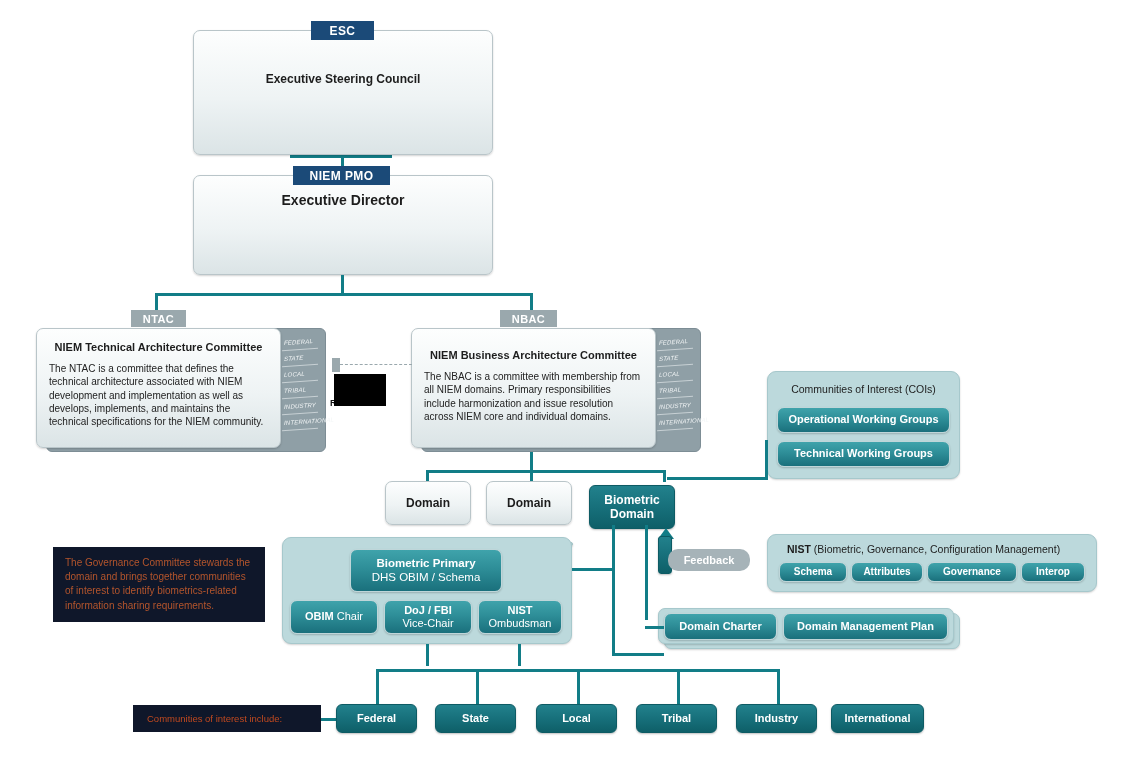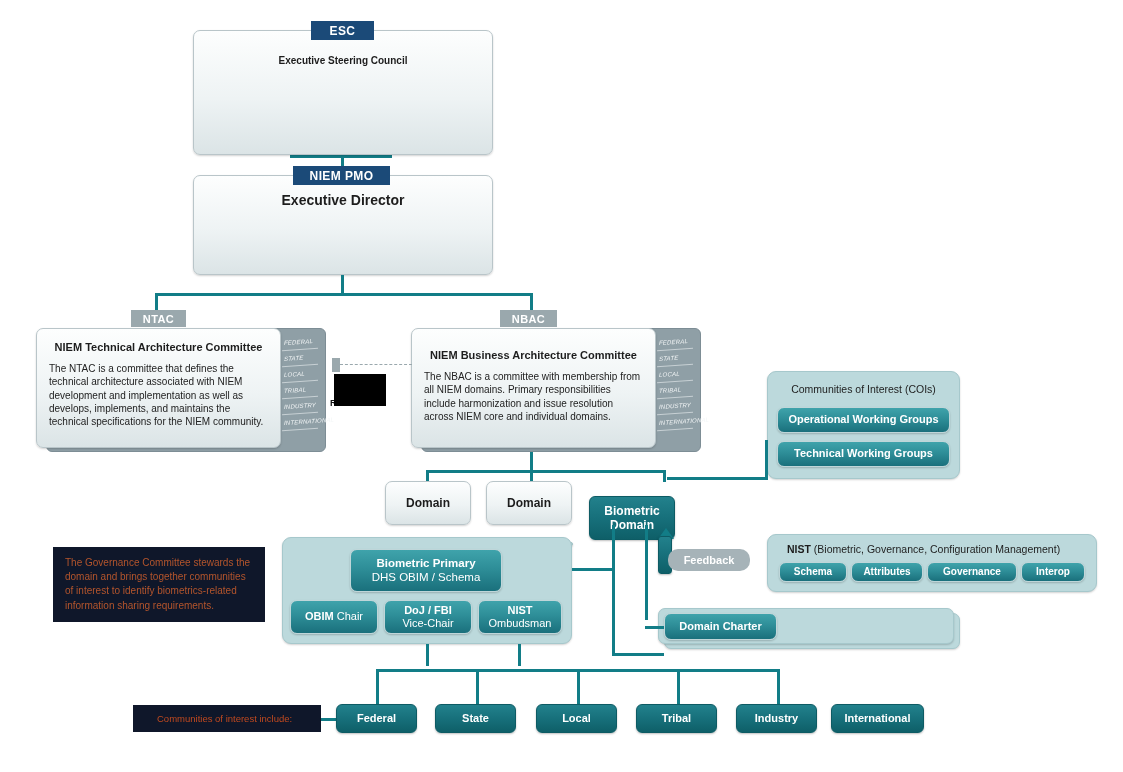--- a/index.html
+++ b/index.html
@@ -146,21 +146,21 @@
 </style>
 </head>
 <body>
 
 <div id="stage">
 
   <div class="line lineV" style="left:341px;top:155px;height:22px;"></div>
   <div class="line lineH" style="left:290px;top:155px;width:102px;"></div>
 
   <div class="card" style="left:193px;top:30px;width:300px;height:125px;">
-    <div class="card-title" style="margin:24px 10px 0;font-size:10px;">Executive Steering Council</div>
+    <div class="card-title" style="margin:41px 10px 0;font-size:12px;">Executive Steering Council</div>
   </div>
   <div class="ribbon" style="left:311px;top:21px;width:63px;height:19px;font-size:12px;">ESC</div>
 
   <div class="card" style="left:193px;top:175px;width:300px;height:100px;">
     <div class="card-title" style="margin:16px 10px 0;font-size:14px;">Executive Director</div>
   </div>
   <div class="ribbon" style="left:293px;top:166px;width:97px;height:19px;font-size:12px;">NIEM PMO</div>
 
   <div class="line lineV" style="left:341px;top:275px;height:20px;"></div>
   <div class="line lineH" style="left:155px;top:293px;width:378px;"></div>
@@ -221,21 +221,21 @@
   <div class="line lineV" style="left:426px;top:470px;height:12px;"></div>
   <div class="line lineV" style="left:530px;top:470px;height:12px;"></div>
   <div class="line lineV" style="left:663px;top:470px;height:12px;"></div>
 
   <div class="card" style="left:385px;top:481px;width:86px;height:44px;display:flex;align-items:center;justify-content:center;">
     <span style="font-weight:bold;font-size:12px;color:#1d1d1d;">Domain</span>
   </div>
   <div class="card" style="left:486px;top:481px;width:86px;height:44px;display:flex;align-items:center;justify-content:center;">
     <span style="font-weight:bold;font-size:12px;color:#1d1d1d;">Domain</span>
   </div>
-  <div class="darkpill" style="left:589px;top:496px;width:86px;height:44px;flex-direction:column;font-size:12px;">
+  <div class="darkpill" style="left:589px;top:485px;width:86px;height:44px;flex-direction:column;font-size:12px;">
     <span>Biometric</span>
     <span>Domain</span>
   </div>
 
   <div class="line lineV" style="left:612px;top:525px;height:130px;"></div>
   <div class="line lineV" style="left:645px;top:525px;height:95px;"></div>
 
   <div class="line lineV" style="left:665px;top:539px;height:30px;"></div>
   <div class="arrow-up" style="left:658px;top:528px;"></div>
 
@@ -270,34 +270,35 @@
     </div>
   </div>
   <div class="pill" style="left:779px;top:562px;width:68px;height:20px;font-size:10px;">Schema</div>
   <div class="pill" style="left:851px;top:562px;width:72px;height:20px;font-size:10px;">Attributes</div>
   <div class="pill" style="left:927px;top:562px;width:90px;height:20px;font-size:10px;">Governance</div>
   <div class="pill" style="left:1021px;top:562px;width:64px;height:20px;font-size:10px;">Interop</div>
 
   <div class="panel" style="left:664px;top:613px;width:296px;height:36px;border-radius:7px;"></div>
   <div class="panel" style="left:658px;top:608px;width:296px;height:36px;border-radius:7px;"></div>
   <div class="pill" style="left:664px;top:613px;width:113px;height:27px;font-size:11px;">Domain Charter</div>
+  <div class="pill" style="left:783px;top:613px;width:165px;height:27px;font-size:11px;">Domain Management Plan</div>
   <div class="line lineH" style="left:645px;top:626px;width:19px;"></div>
   <div class="line lineH" style="left:612px;top:653px;width:52px;"></div>
 
   <div class="line lineV" style="left:426px;top:644px;height:22px;"></div>
   <div class="line lineV" style="left:518px;top:644px;height:22px;"></div>
   <div class="line lineH" style="left:376px;top:669px;width:403px;"></div>
   <div class="line lineV" style="left:376px;top:669px;height:36px;"></div>
   <div class="line lineV" style="left:476px;top:669px;height:36px;"></div>
   <div class="line lineV" style="left:577px;top:669px;height:36px;"></div>
   <div class="line lineV" style="left:677px;top:669px;height:36px;"></div>
   <div class="line lineV" style="left:777px;top:669px;height:36px;"></div>
   <div class="line lineH" style="left:310px;top:718px;width:26px;"></div>
 
-  <div class="tan small" style="left:133px;top:705px;width:188px;height:27px;display:flex;align-items:center;padding-left:24px;font-size:9.5px;">Communities of interest include:</div>
+  <div class="tan small" style="left:133px;top:705px;width:188px;height:27px;display:flex;align-items:center;padding-left:14px;font-size:9.5px;">Communities of interest include:</div>
 
   <div class="darkpill" style="left:336px;top:704px;width:81px;height:29px;font-size:11px;">Federal</div>
   <div class="darkpill" style="left:435px;top:704px;width:81px;height:29px;font-size:11px;">State</div>
   <div class="darkpill" style="left:536px;top:704px;width:81px;height:29px;font-size:11px;">Local</div>
   <div class="darkpill" style="left:636px;top:704px;width:81px;height:29px;font-size:11px;">Tribal</div>
   <div class="darkpill" style="left:736px;top:704px;width:81px;height:29px;font-size:11px;">Industry</div>
   <div class="darkpill" style="left:831px;top:704px;width:93px;height:29px;font-size:11px;">International</div>
 
 </div>
 

